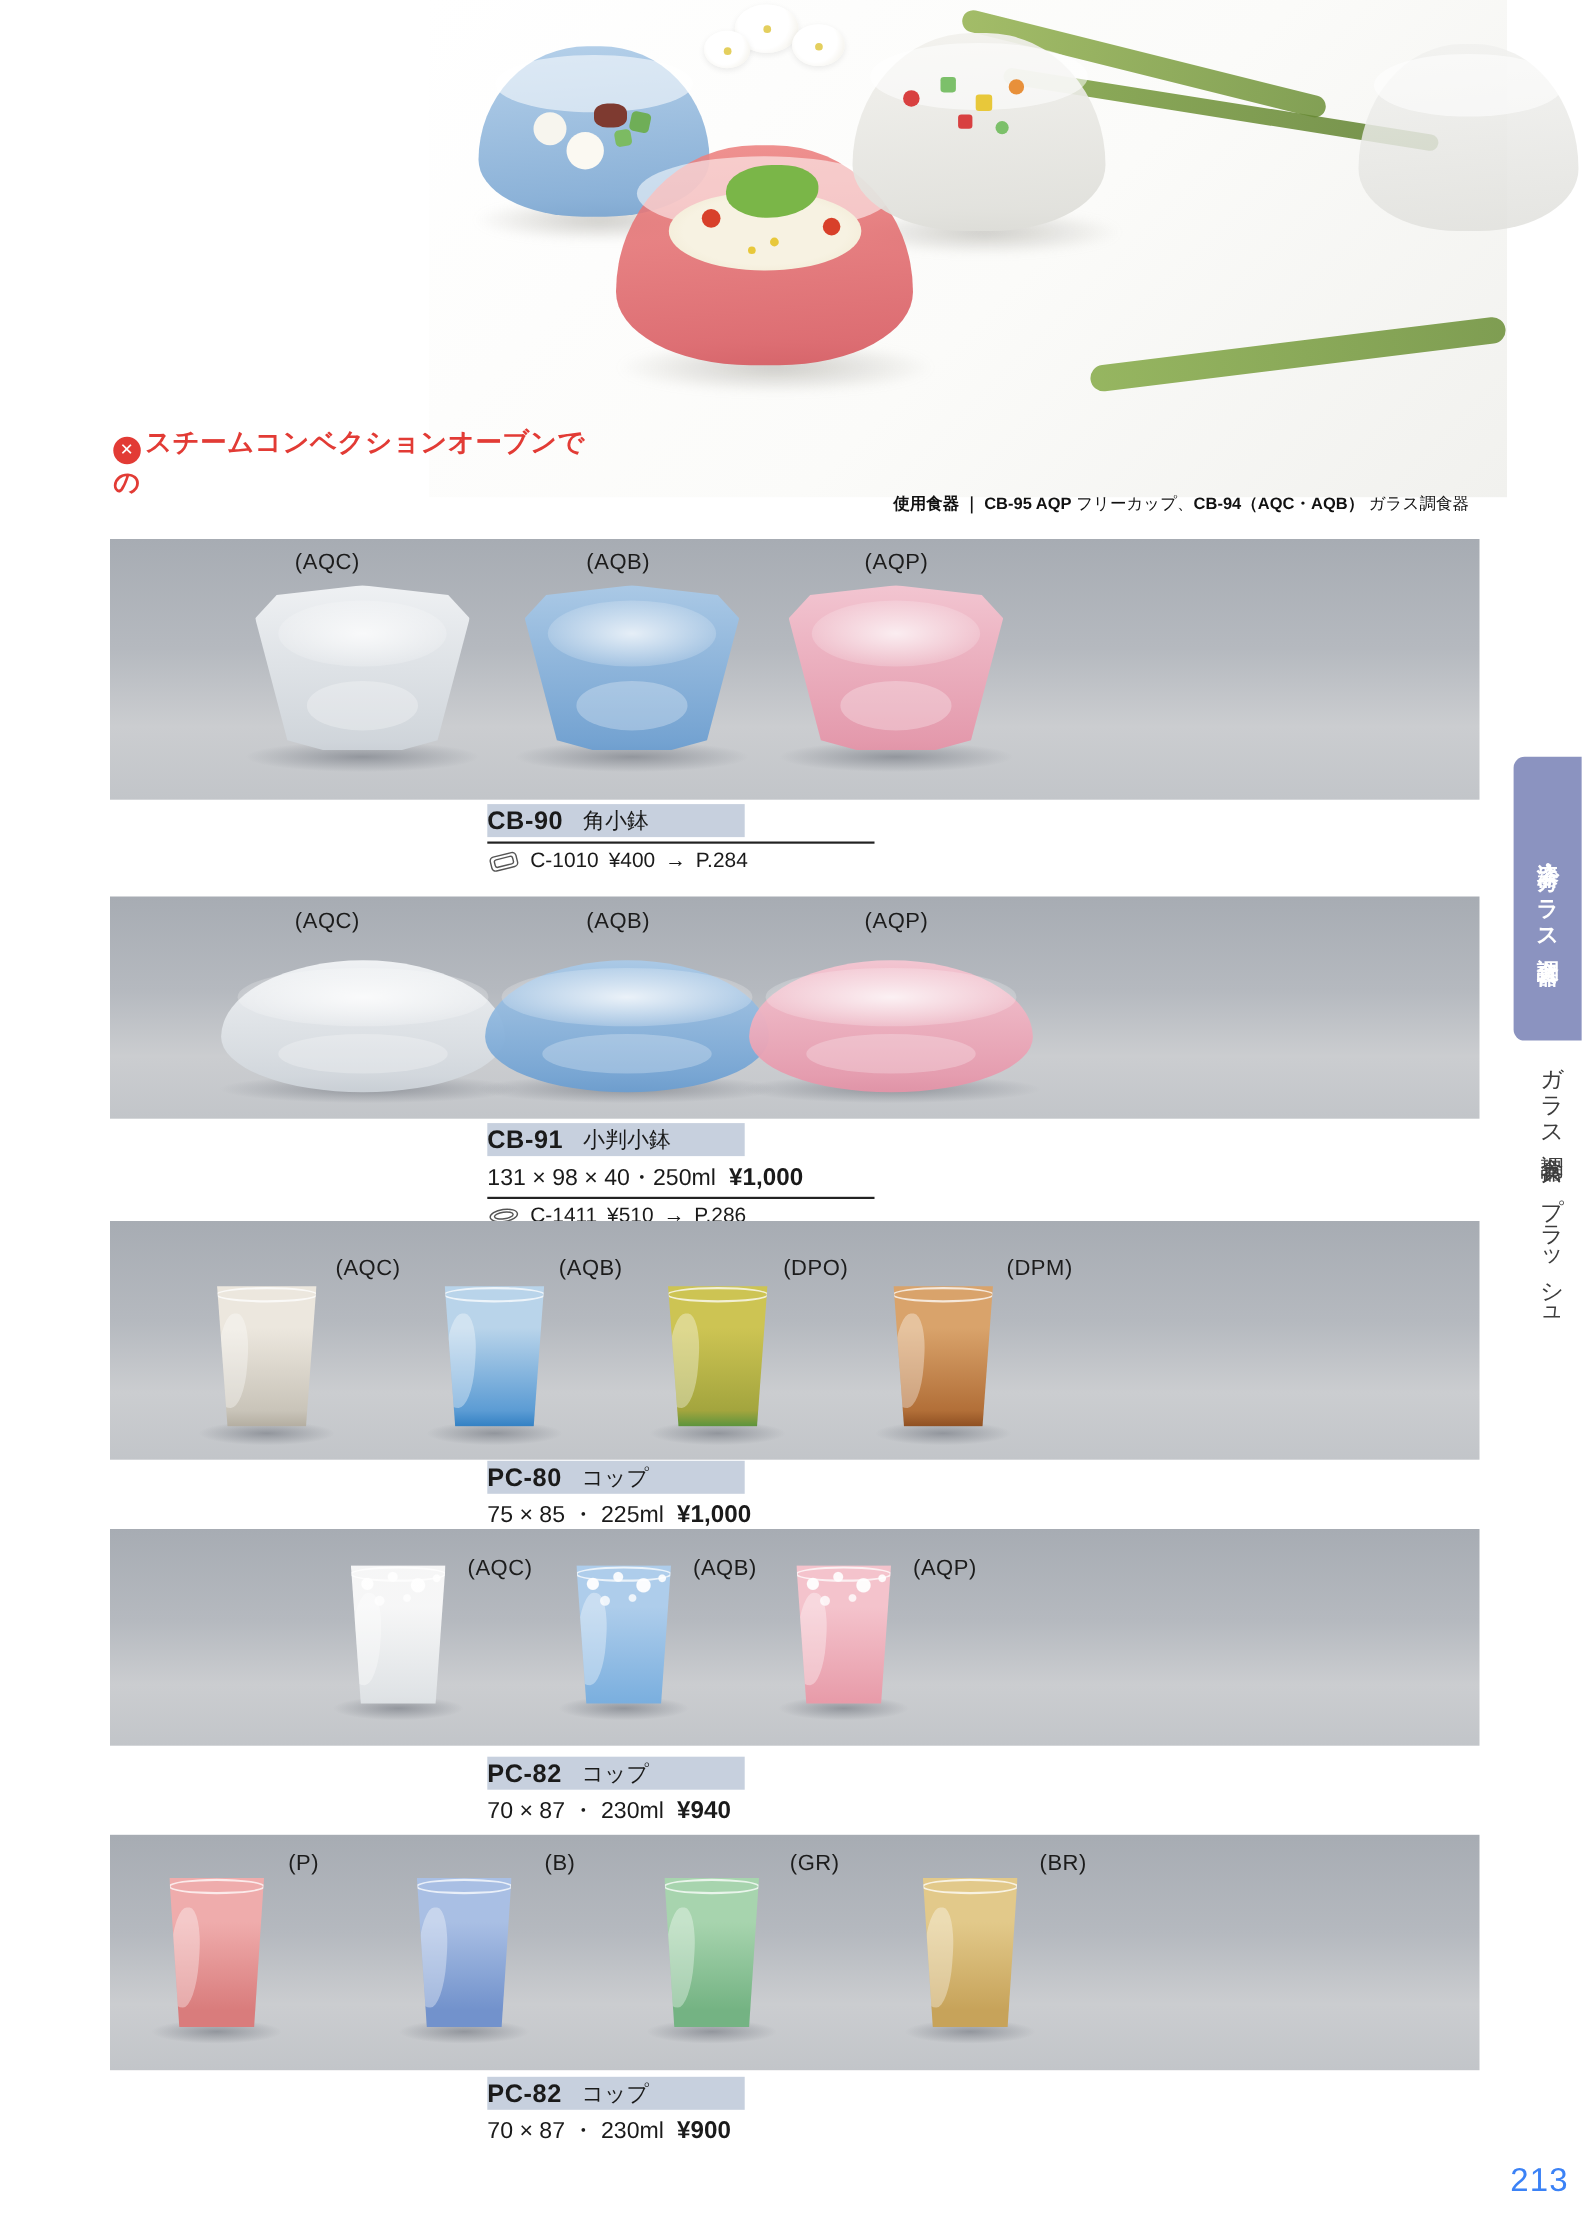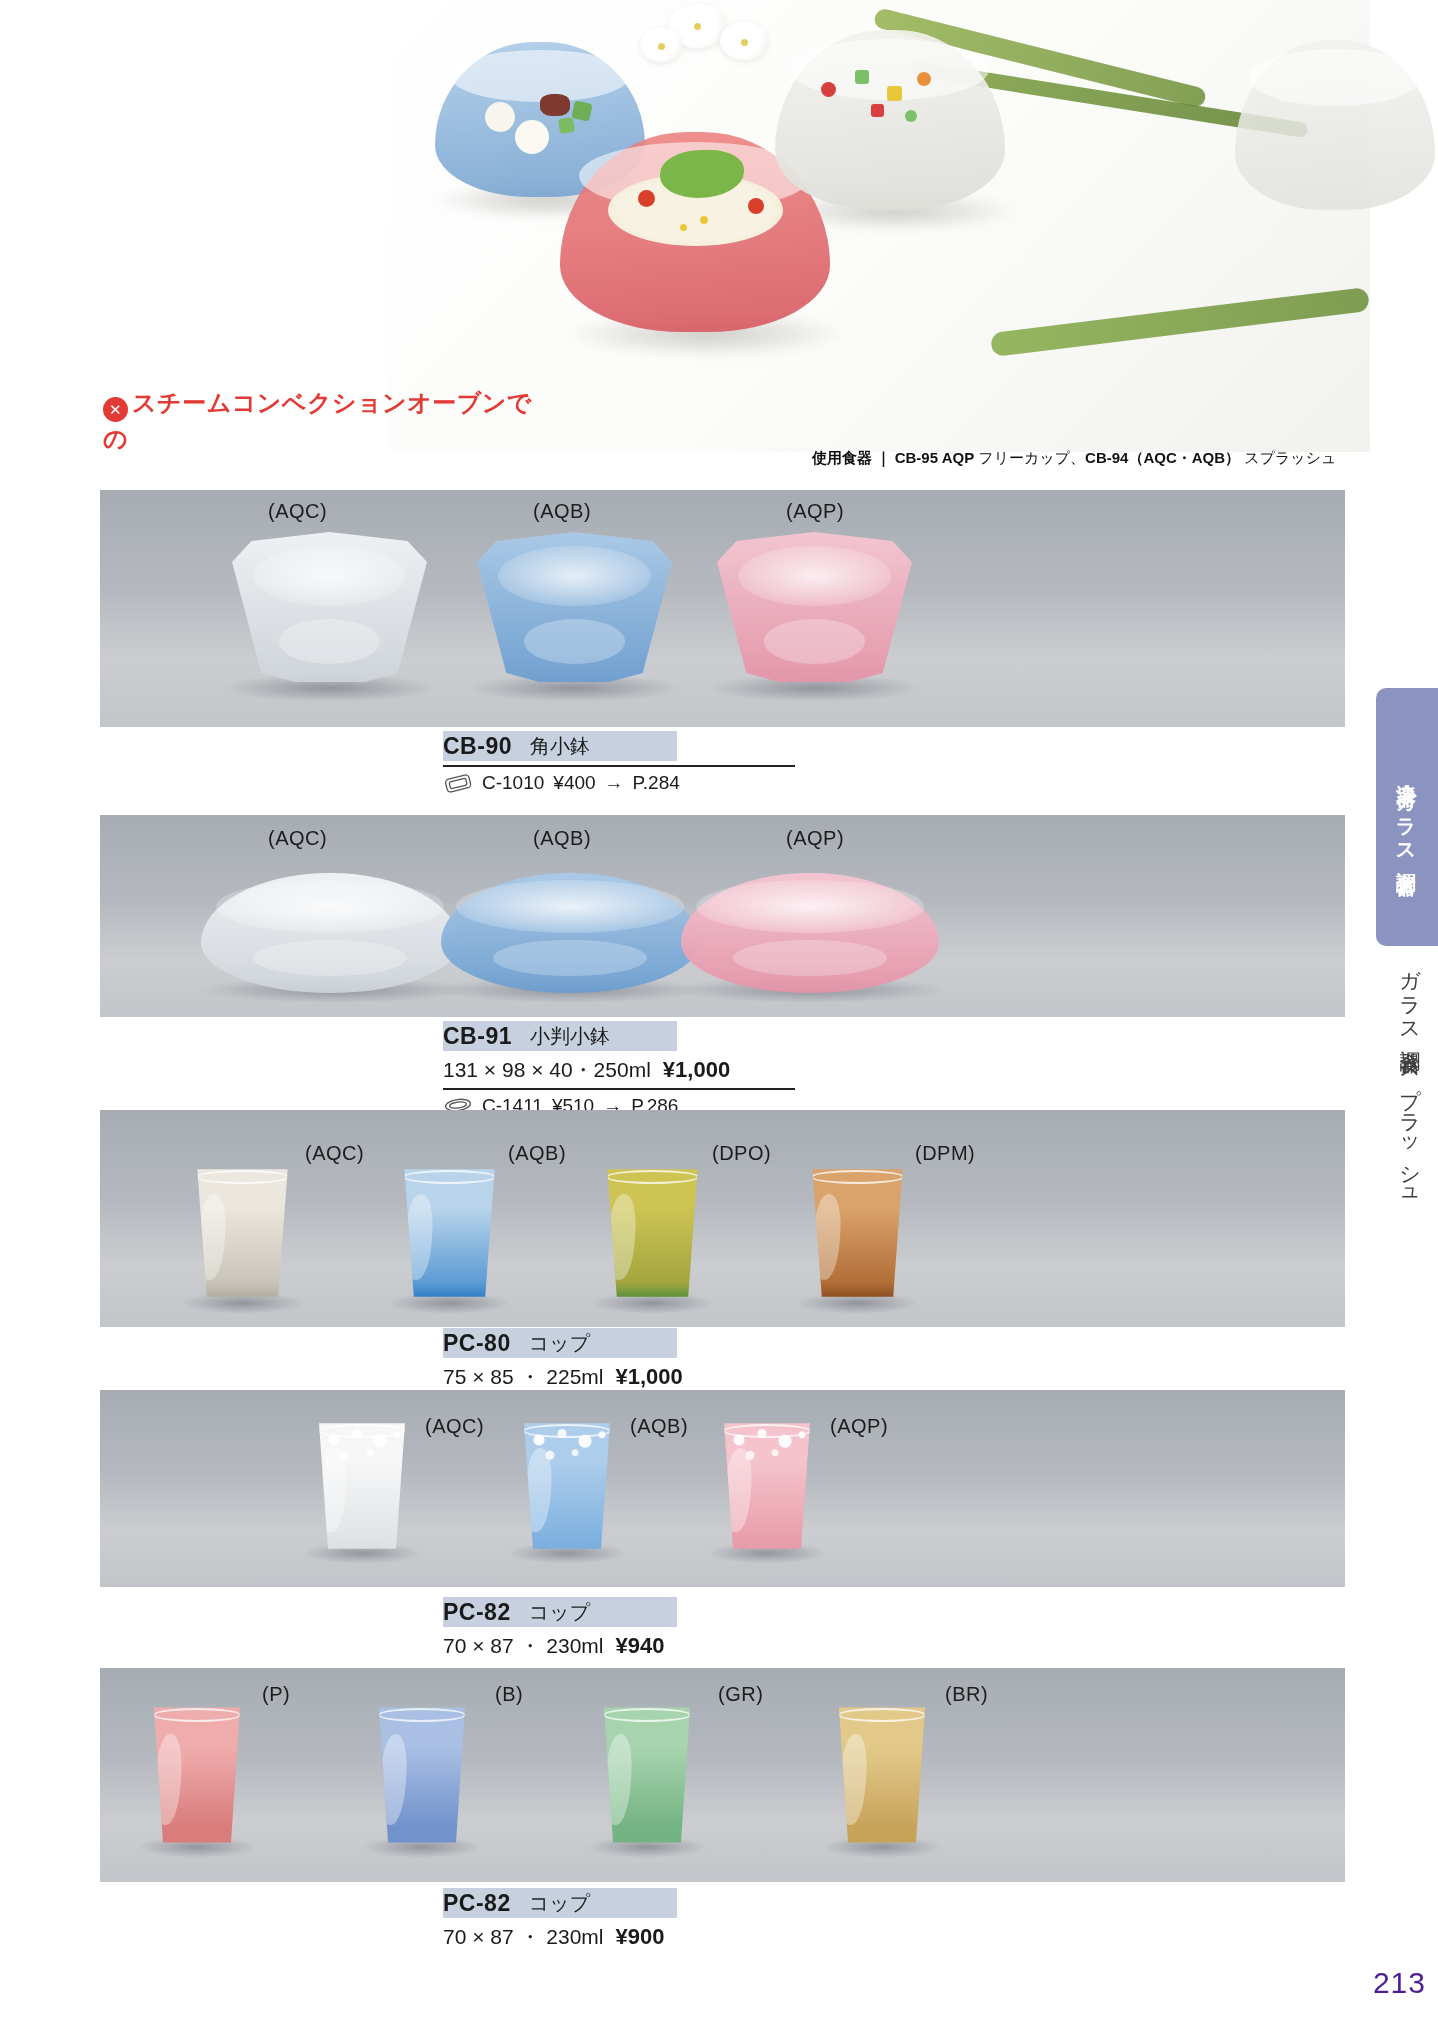--- a/index.html
+++ b/index.html
@@ -98,21 +98,21 @@
   .spec-row { margin-top:5px; font-size:21px; display:flex; align-items:baseline; gap:12px; white-space:nowrap; }
   .spec-row .price { font-weight:bold; font-size:22px; }
   .rule { border-top:2px solid #222; width:352px; margin-top:4px; }
   .acc-row { display:flex; align-items:flex-start; gap:9px; font-size:19px; margin-top:5px; color:#1a1a1a; white-space:nowrap; }
   
   .side-tab { position:absolute; right:0; top:688px; width:62px; height:258px;
     background:#8b93c0; border-radius:10px 0 0 10px; display:flex; align-items:center; justify-content:center; }
   .side-tab span { writing-mode:vertical-rl; color:#ffffff; font-size:20px; letter-spacing:3px; font-weight:bold; }
   .side-text { position:absolute; right:14px; top:956px; height:340px;
     writing-mode:vertical-rl; font-size:21px; color:#3d3d3d; letter-spacing:2px; }
-  .page-num { position:absolute; right:12px; top:1966px; font-size:30px; color:#4c1d95; letter-spacing:1px; }
+  .page-num { position:absolute; right:12px; top:1966px; font-size:30px; color:#3b82f6; letter-spacing:1px; }
 </style>
 </head>
 <body>
 
 <div class="photo">
   <div class="leaf l1"></div>
   <div class="leaf l2"></div>
   <div class="leaf l3"></div>
   <div class="flower fl1"></div>
   <div class="flower fl2"></div>
@@ -149,21 +149,21 @@
   </div>
 
   <div class="bowlp" style="left:845px;top:40px;width:200px;height:170px;background:linear-gradient(175deg,rgba(242,242,240,.85),rgba(224,224,220,.85));"></div>
 </div>
 
 <div class="warning">
   <div><span class="warn-icon">✕</span><span>スチームコンベクションオーブンでの</span></div>
 </div>
 
 <div class="caption">
-  <b>使用食器</b><span class="divider">｜</span><b>CB-95 AQP</b><span> フリーカップ、</span><b>CB-94（AQC・AQB）</b><span> スプラッシュ</span>
+  <b>使用食器</b><span class="divider">｜</span><b>CB-95 AQP</b><span> フリーカップ、</span><b>CB-94（AQC・AQB）</b><span> ガラス調食器</span>
 </div>
 
 <div class="gray-block" style="top:490px;height:237px;">
   <span class="vlabel" style="left:168px;top:10px;">(AQC)</span>
   <span class="vlabel" style="left:433px;top:10px;">(AQB)</span>
   <span class="vlabel" style="left:686px;top:10px;">(AQP)</span>
   <div class="gshadow" style="left:122px;top:184px;width:215px;height:28px;"></div>
   <div class="gshadow" style="left:367px;top:184px;width:215px;height:28px;"></div>
   <div class="gshadow" style="left:607px;top:184px;width:215px;height:28px;"></div>
   <div class="sq-bowl v-aqc-b1" style="left:132px;top:42px;"></div>

